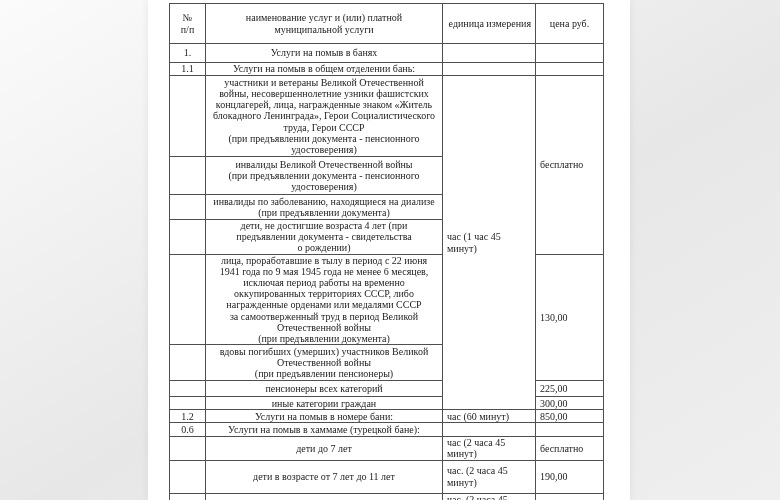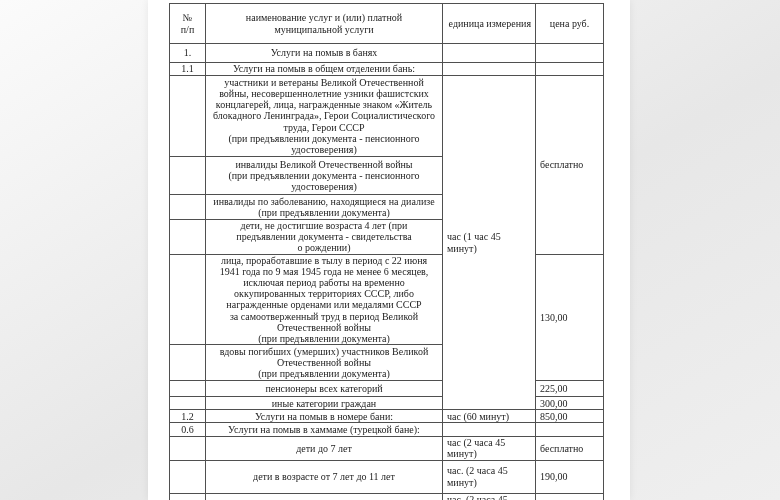--- a/index.html
+++ b/index.html
@@ -123,21 +123,21 @@
         <td class="name">лица, проработавшие в тылу в период с 22 июня 1941 года по 9 мая 1945 года не менее 6 месяцев, исключая период работы на временно оккупированных территориях СССР, либо награжденные орденами или медалями СССР
 за самоотверженный труд в период Великой
 Отечественной войны
 (при предъявлении документа)</td>
         <td class="price" rowspan="2">130,00</td>
       </tr>
       <tr style="height:36px">
         <td class="num"></td>
         <td class="name">вдовы погибших (умерших) участников Великой
 Отечественной войны
-(при предъявлении документа)</td>
+(при предъявлении пенсионеры)</td>
       </tr>
       <tr style="height:16px">
         <td class="num"></td>
         <td class="name">пенсионеры всех категорий</td>
         <td class="price">225,00</td>
       </tr>
       <tr style="height:13px">
         <td class="num"></td>
         <td class="name">иные категории граждан</td>
         <td class="price">300,00</td>

